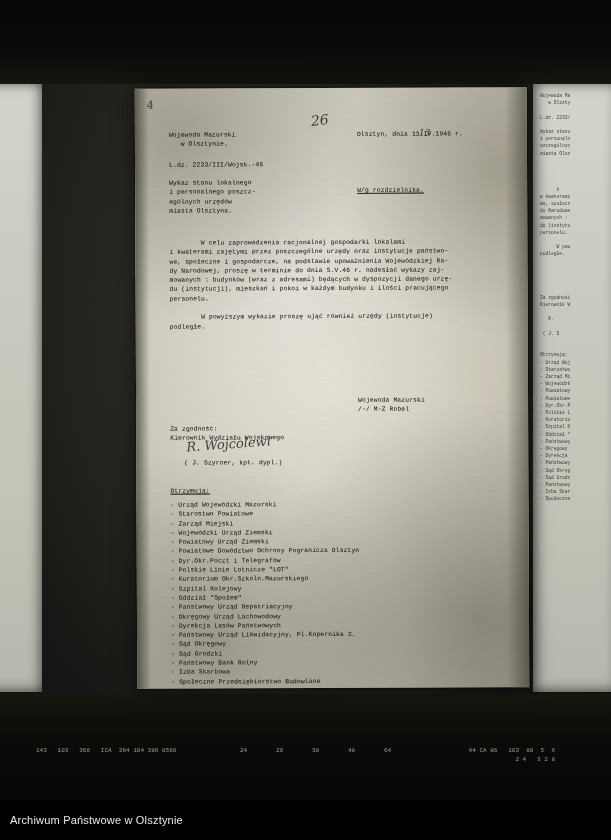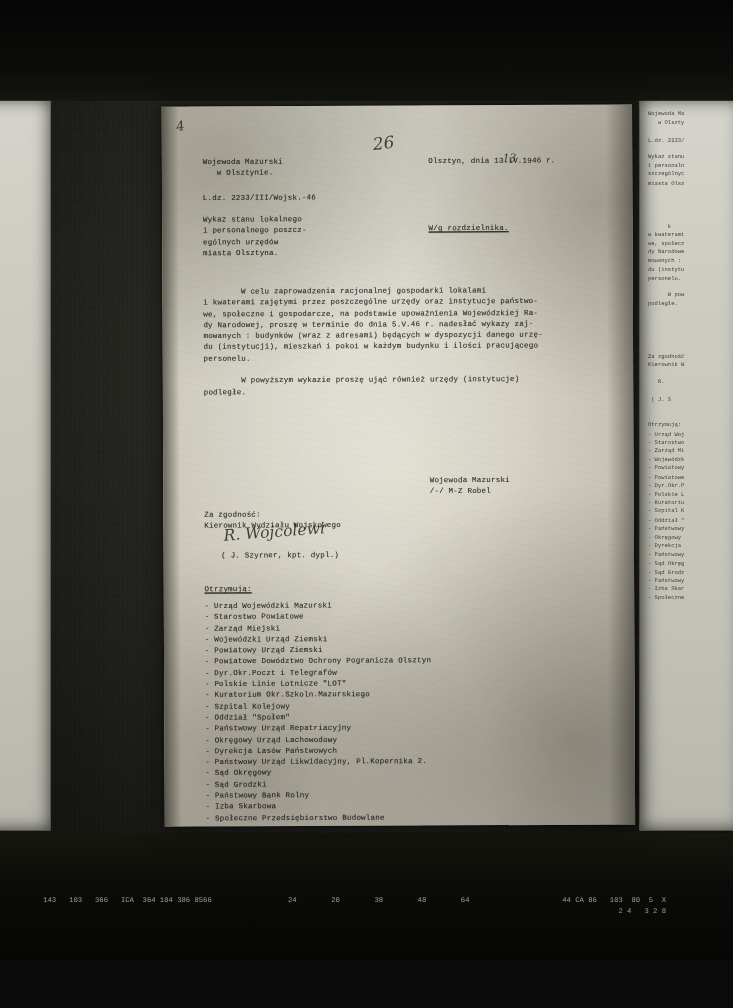--- a/index.html
+++ b/index.html
@@ -352,13 +352,16 @@
     <div class="page-shadow-right"></div>
   </div>
 
   <div class="code-strip">
     <div class="cs-left">143   103   366   ICA  364 104 386 8566</div>
     <div class="cs-mid">24        20        38        48        64</div>
     <div class="cs-right">44 CA 86   103  80  5  X
    2 4   3 2 8</div>
   </div>
 
+  <div class="caption">
+    <span>Archiwum Państwowe w Olsztynie</span>
+  </div>
 </div>
 
 </body></html>

